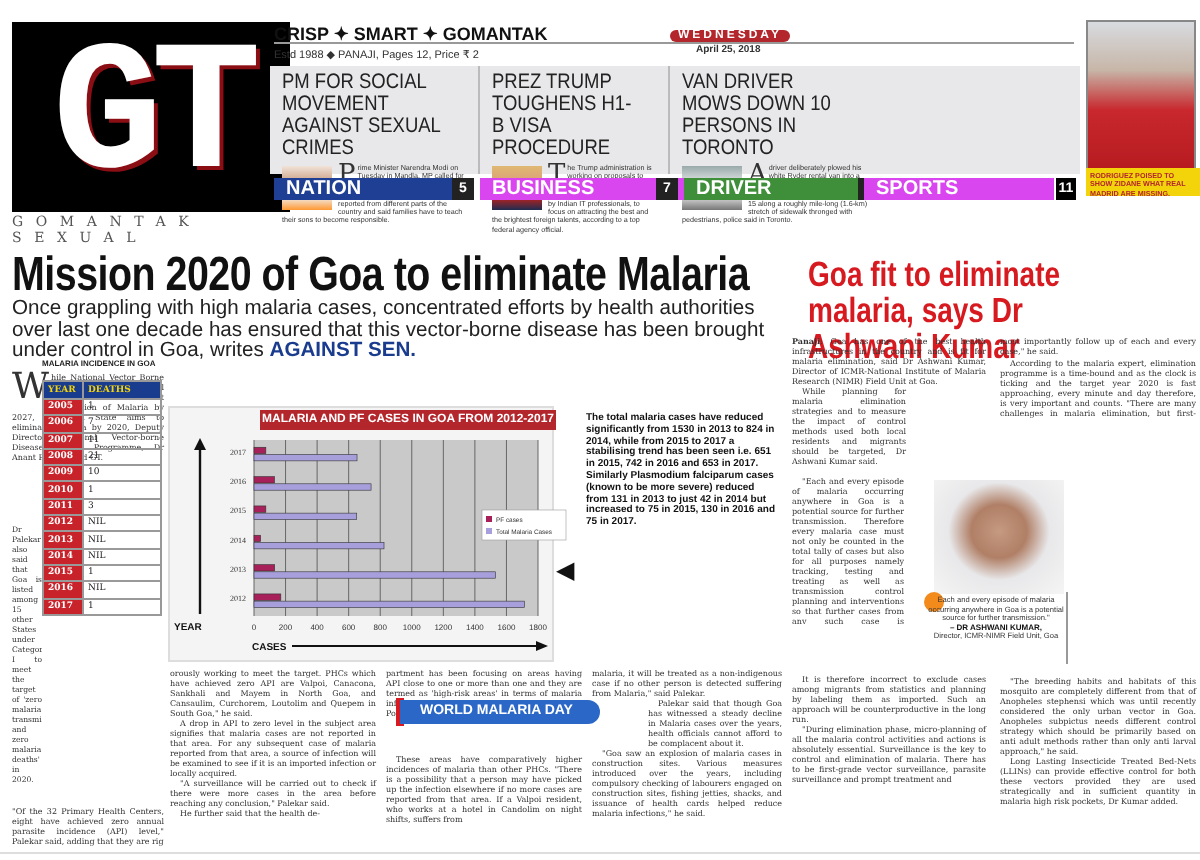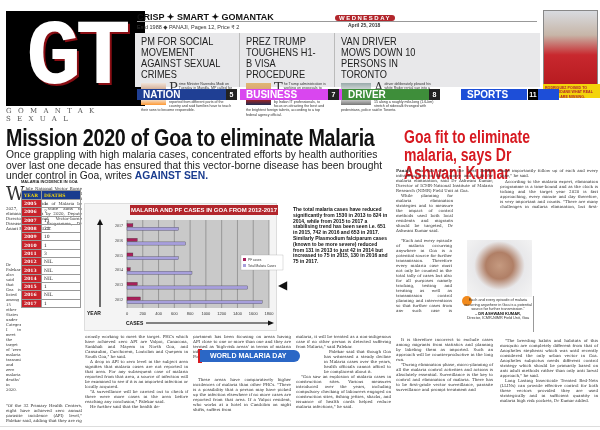--- a/index.html
+++ b/index.html
@@ -78,21 +78,21 @@
 
 <div class="abs sports-photo"></div>
 <div class="abs sports-caption">RODRIGUEZ POISED TO SHOW ZIDANE WHAT REAL MADRID ARE MISSING.</div>
 
 <div class="abs sec" style="left:137px;width:100px;background:#1f3f94">NATION</div>
 <div class="abs secnum" style="left:226px">5</div>
 <div class="abs sec" style="left:240px;width:106px;background:#d946ef">BUSINESS</div>
 <div class="abs secnum" style="left:328px">7</div>
 <div class="abs sec" style="left:342px;width:98px;background:#3e8e3a">DRIVER</div>
 <div class="abs secnum" style="left:429px">8</div>
-<div class="abs sec" style="left:461px;width:98px;background:#1d4ed8">SPORTS</div>
+<div class="abs sec" style="left:432px;width:98px;background:#d946ef">SPORTS</div>
 <div class="abs secnum" style="left:527px;background:#000;border-left:1px solid #fff">11</div>
 
 <div class="abs headline">Mission 2020 of Goa to eliminate Malaria</div>
 <div class="abs deck"><span>Once grappling with high malaria cases, concentrated efforts by health authorities over last one decade has ensured that this vector-borne disease has been brought under control in Goa, writes</span> <b>AGAINST SEN.</b></div>
 
 <div class="abs col" style="left:6px;top:186px;width:76px">
   <span style="float:left;font-size:18px;line-height:16px;margin-right:1px">W</span><span>hile National Vector Borne Diseases Control Programme aims at elimination of Malaria by 2027, but Goa State aims to eliminate Malaria by 2020, Deputy Director, National Vector-borne Disease Control Programme, Dr Anant Palekar told GT.</span>
 </div>
 <div class="abs col" style="left:6px;top:210px;width:14px;overflow:hidden;height:205px"></div>
 <div class="abs col" style="left:6px;top:262px;width:15px;height:140px;overflow:hidden;font-size:3.8px"><span>Dr Palekar also said that Goa is listed among 15 other States under Category I to meet the target of 'zero malaria transmissions and zero malaria deaths' in 2020.</span></div>

